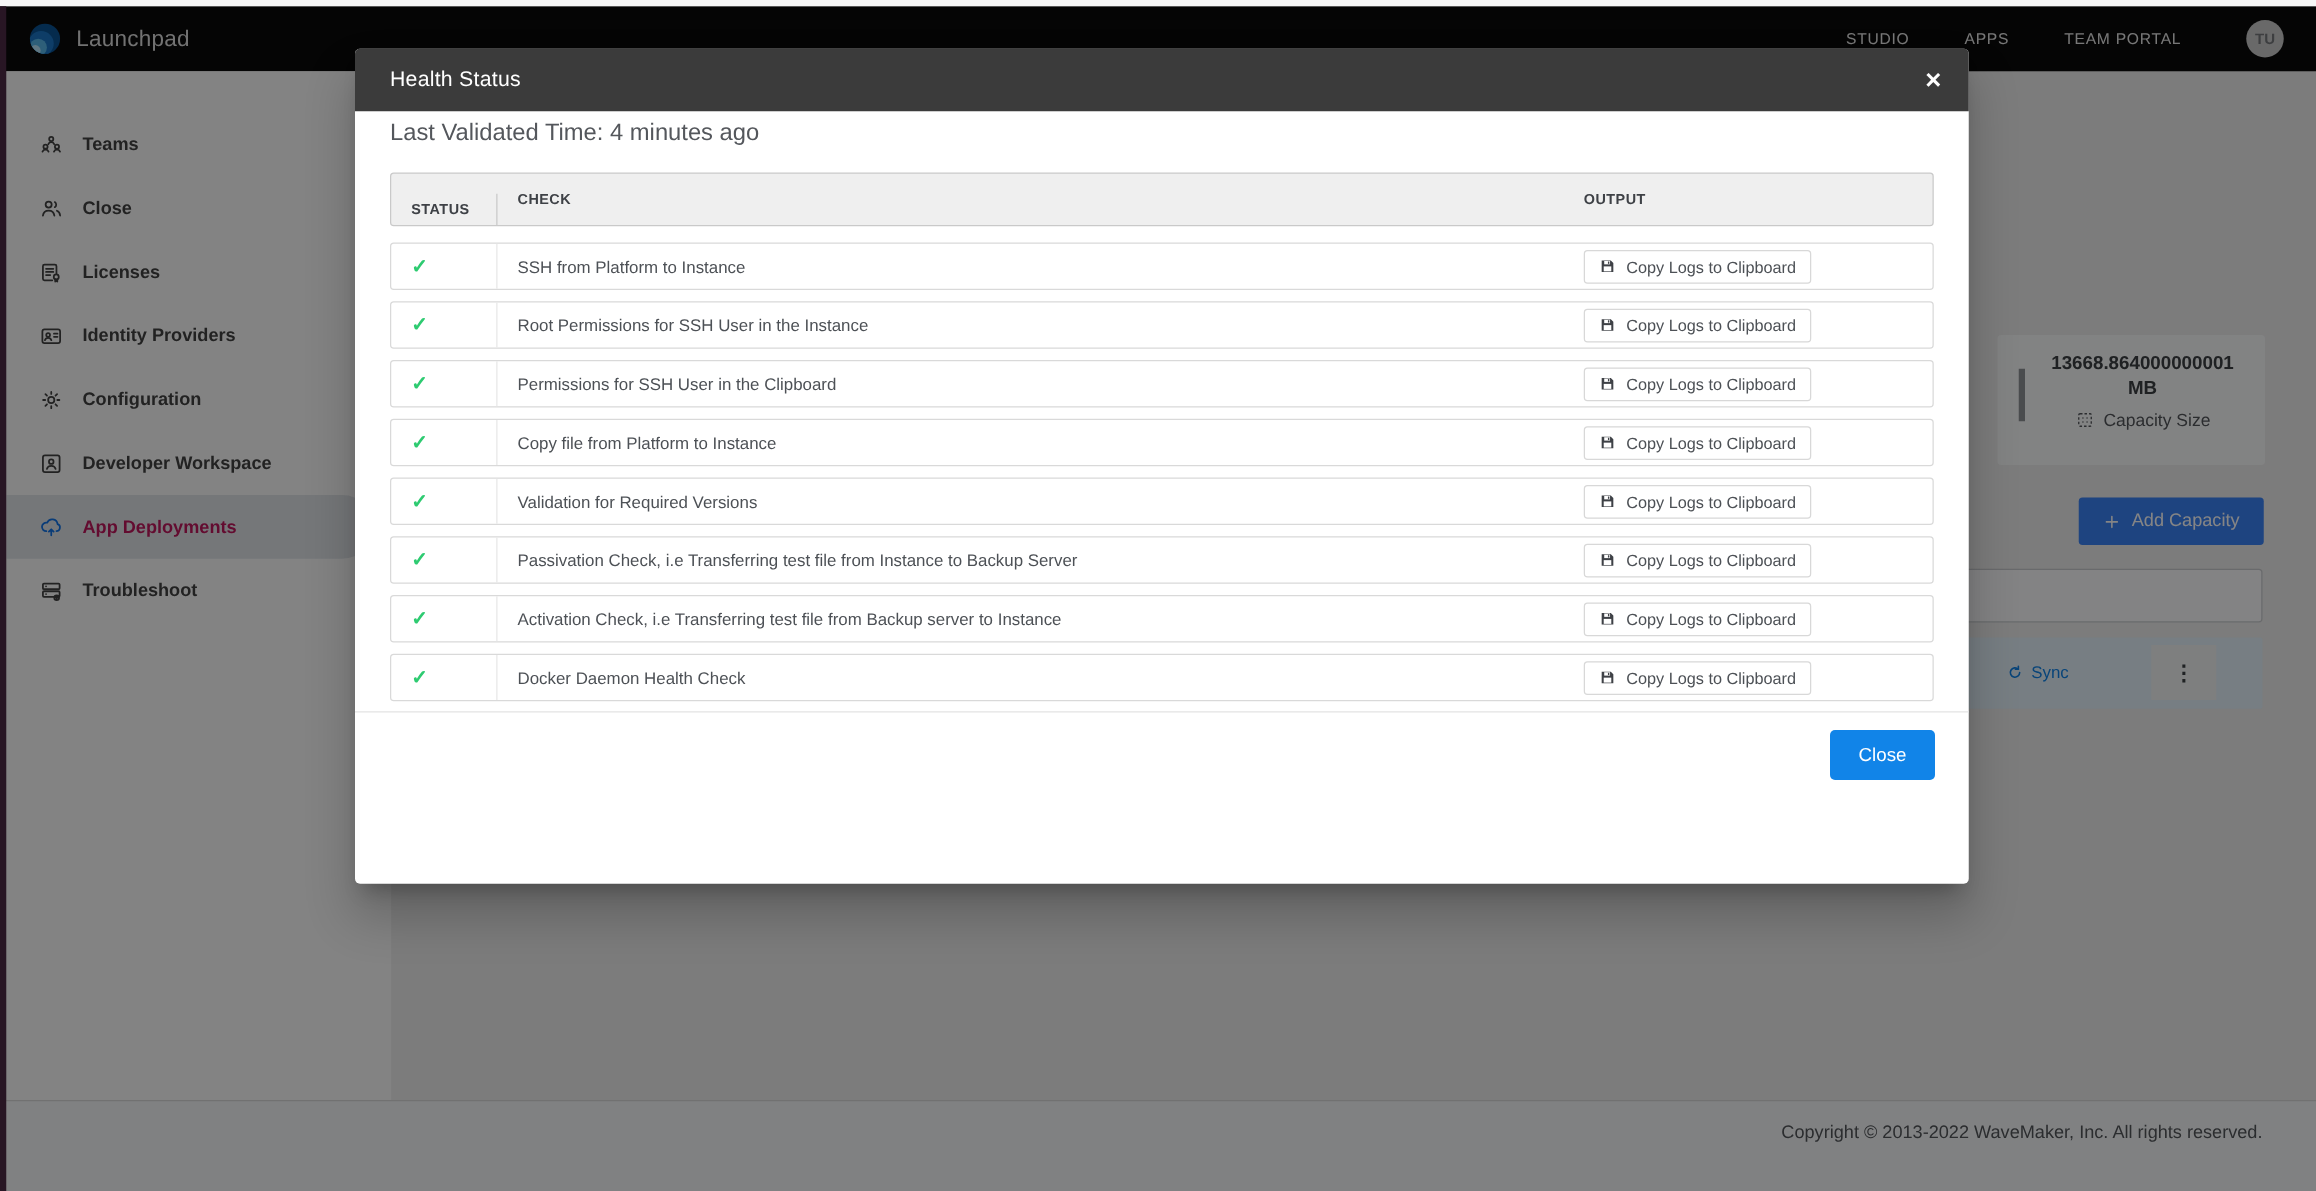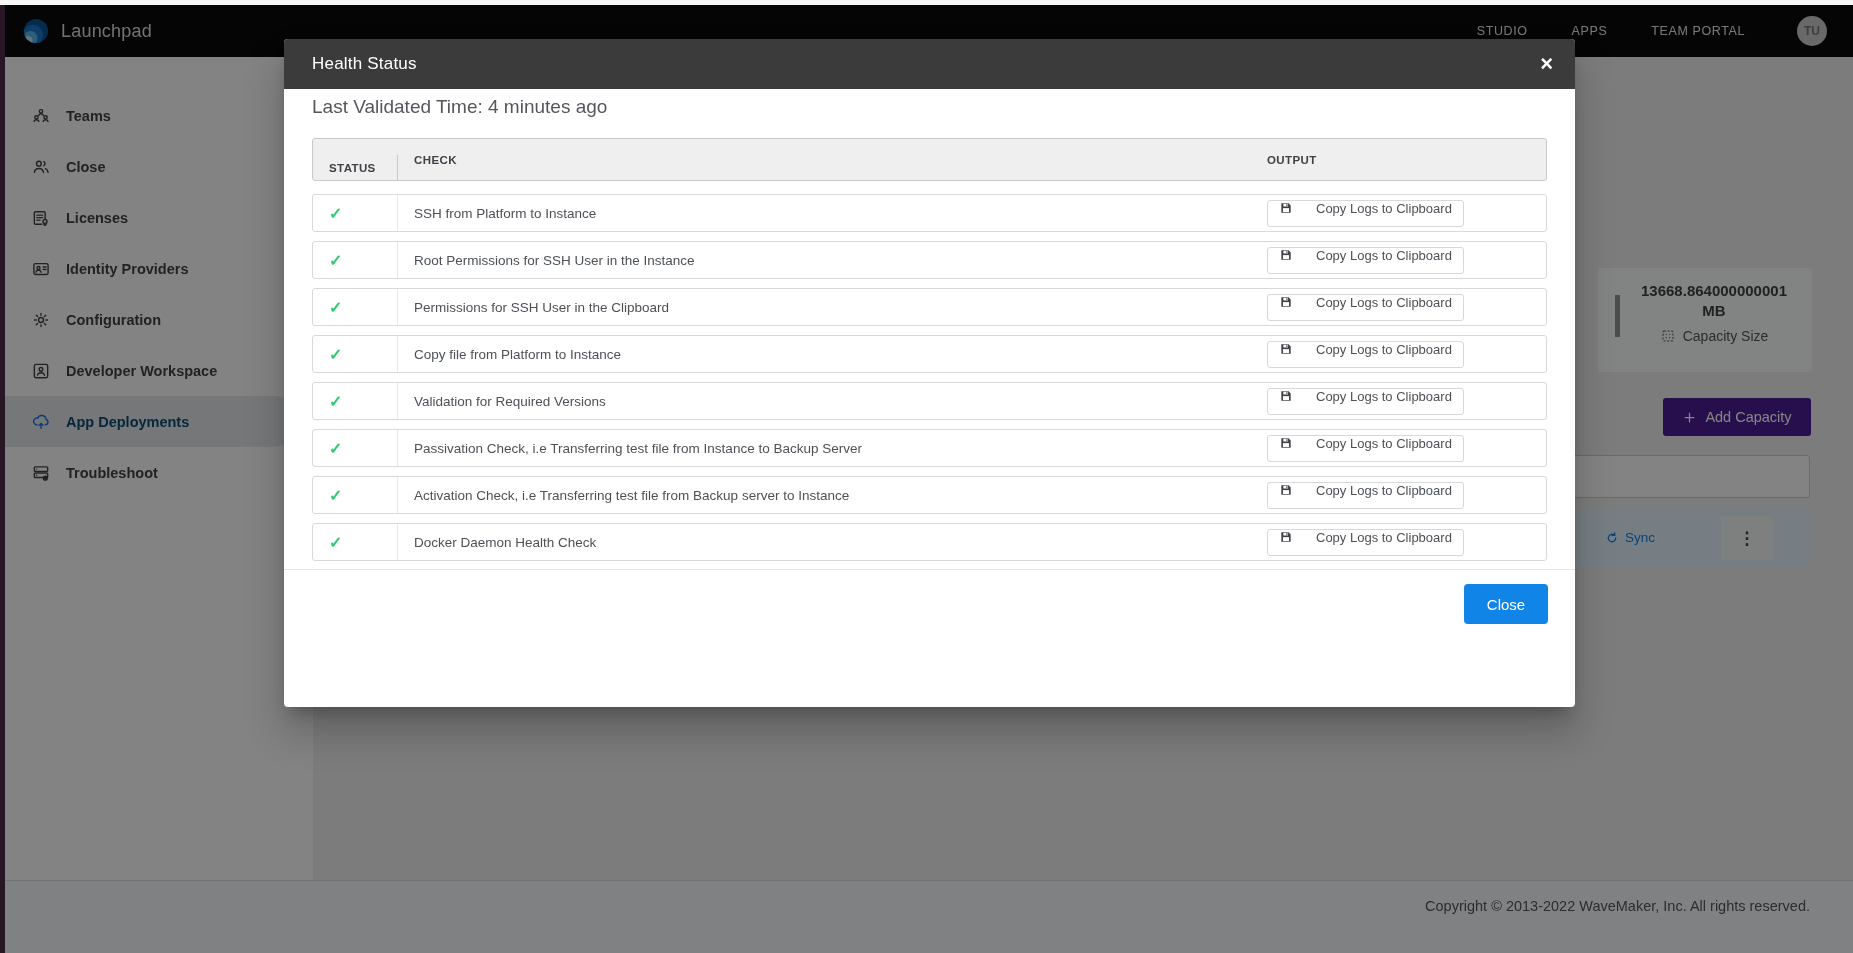--- a/index.html
+++ b/index.html
@@ -32,36 +32,36 @@
   }
 
   
   .sidebar { position:absolute; left:5px; top:57px; width:308px; height:823px; background:#fcfcfc; padding-top:33px; }
   .side-item {
     height:51px; display:flex; align-items:center; padding-left:26px;
     color:#424242; cursor:pointer; margin-right:14px;
   }
   .side-item .s-icon { width:20px; height:20px; color:#424242; flex:none; }
   .side-item .s-label { margin-left:15px; font-size:14.5px; font-weight:bold; }
-  .side-item.active { background:#e1e5e9; border-radius:0 25px 25px 0; color:#0c4a6e; }
+  .side-item.active { background:#e1e5e9; border-radius:0 25px 25px 0; color:#be185d; }
   .side-item.active .s-icon { color:#1273e6; }
 
   
   .capacity-card {
     position:absolute; left:1598px; top:268px; width:214px; height:104px;
     background:#fafbfc; border-radius:3px;
   }
   .cap-bar { position:absolute; left:17px; top:27px; width:5px; height:42px; background:#8f9296; }
   .cap-value { margin:13px 16px 0 34px; text-align:center; font-size:15px; font-weight:bold; color:#3c4043; line-height:1.3; }
   .cap-label { display:flex; align-items:center; justify-content:center; gap:7px; margin-top:8px; margin-left:18px; font-size:14px; color:#53565a; }
   .cap-label .c-icon { width:16px; height:16px; color:#53565a; }
 
   .add-capacity-btn {
     position:absolute; left:1663px; top:398px; width:148px; height:38px;
-    background:#4c1d95; border:none; border-radius:3px; color:#fff; font-size:14.5px;
+    background:#3b82f6; border:none; border-radius:3px; color:#fff; font-size:14.5px;
     font-family:inherit; display:flex; align-items:center; justify-content:center; gap:8px; cursor:pointer;
   }
   .add-capacity-btn .p-icon { width:15px; height:15px; }
 
   .grid-header-bar {
     position:absolute; left:1333px; top:455px; width:477px; height:43px;
     background:#fbfcfd; border:1px solid #c9cccf; border-radius:3px;
   }
   .sync-row {
     position:absolute; left:1333px; top:510px; width:477px; height:57px;
@@ -117,21 +117,21 @@
   .health-row {
     margin-top:9px; height:38px; border:1px solid #d9d9d9; border-radius:3px;
     background:#fff; display:flex; align-items:stretch;
   }
   .health-row:first-of-type { margin-top:13px; }
   .rcol-status { width:85px; display:flex; align-items:center; padding-left:16px; border-right:1px solid #e8e8e8; }
   .check-mark { color:#2ecb71; font-size:16px; font-weight:bold; }
   .rcol-check { flex:1; display:flex; align-items:center; padding-left:16px; font-size:13.5px; color:#4d5156; }
   .rcol-output { width:279px; display:flex; align-items:center; }
   .copy-logs-btn {
-    display:inline-flex; align-items:flex-start; gap:23px; height:27px; padding:0 11px;
+    display:inline-flex; align-items:center; gap:8px; height:27px; padding:0 11px;
     background:#fff; border:1px solid #d8d8d8; border-radius:3px;
     font-family:inherit; font-size:13px; color:#4d5156; cursor:pointer;
   }
   .copy-logs-btn .save-ic { width:14px; height:14px; color:#3e4146; }
 
   .modal-footer {
     position:absolute; left:0; bottom:0; width:100%; height:69px;
     border-top:1px solid #e4e4e4;
     display:flex; align-items:center; justify-content:flex-end; padding-right:27px;
   }

